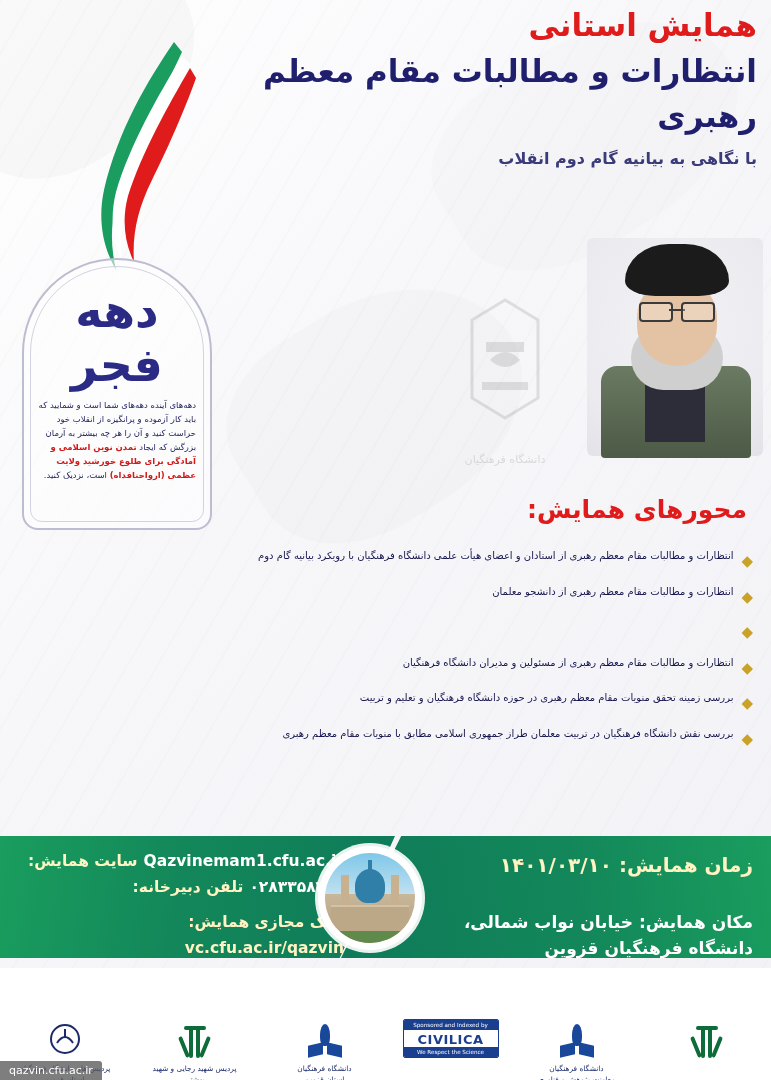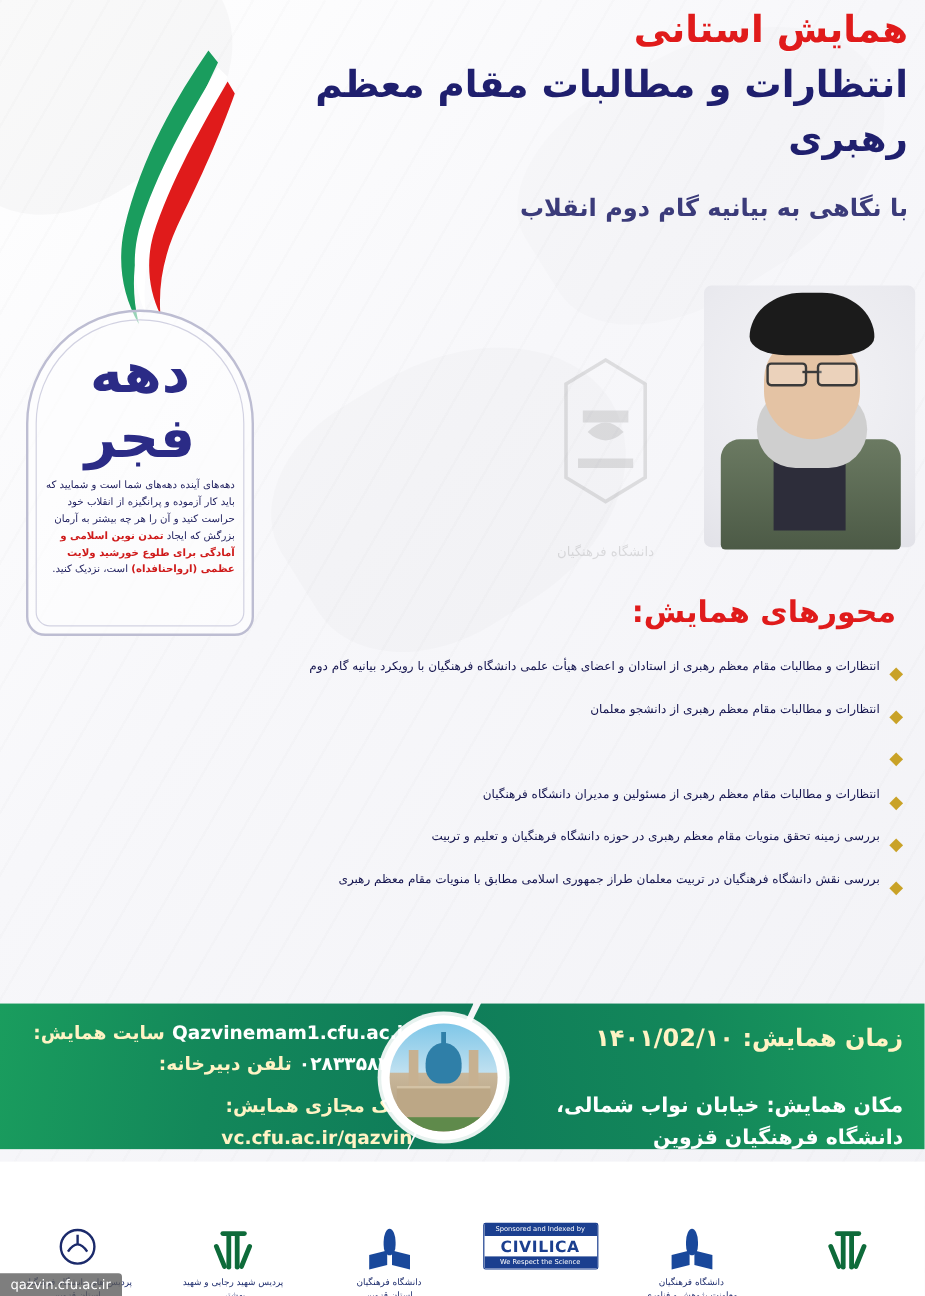--- a/index.html
+++ b/index.html
@@ -45,21 +45,21 @@
   }
   .t-line2{
     font-size:31px;font-weight:bold;color:#1f1f6e;
     line-height:1.45;margin-top:4px;
   }
   .t-line3{
     font-size:31px;font-weight:bold;color:#1f1f6e;
     line-height:1.45;margin-top:4px;
   }
   .t-sub{
-    font-size:20px;color:#3b3b7a;margin-top:22px;font-weight:bold;
+    font-size:16px;color:#3b3b7a;margin-top:10px;font-weight:bold;
   }
 
   
   .ribbon{
     position:absolute;left:78px;top:40px;width:120px;height:250px;
   }
   .ribbon svg{display:block;}
 
   
   .emblem{
@@ -379,21 +379,21 @@
     </div>
   </div>
 
   <div class="band">
     <div class="band-left"></div>
     <div class="band-right"></div>
 
     <div class="band-text-right">
       <div class="bt-row">
         <span>زمان همایش:</span>
-        <span>۱۴۰۱/02/۱۰</span>
+        <span>۱۴۰۱/۰۳/۱۰</span>
       </div>
       <div style="height:30px"></div>
       <div class="bt-row small">
         <span>مکان همایش:</span>
         <span>خیابان نواب شمالی،</span>
       </div>
       <div class="bt-row small">دانشگاه فرهنگیان قزوین</div>
     </div>
 
     <div class="band-text-left">

